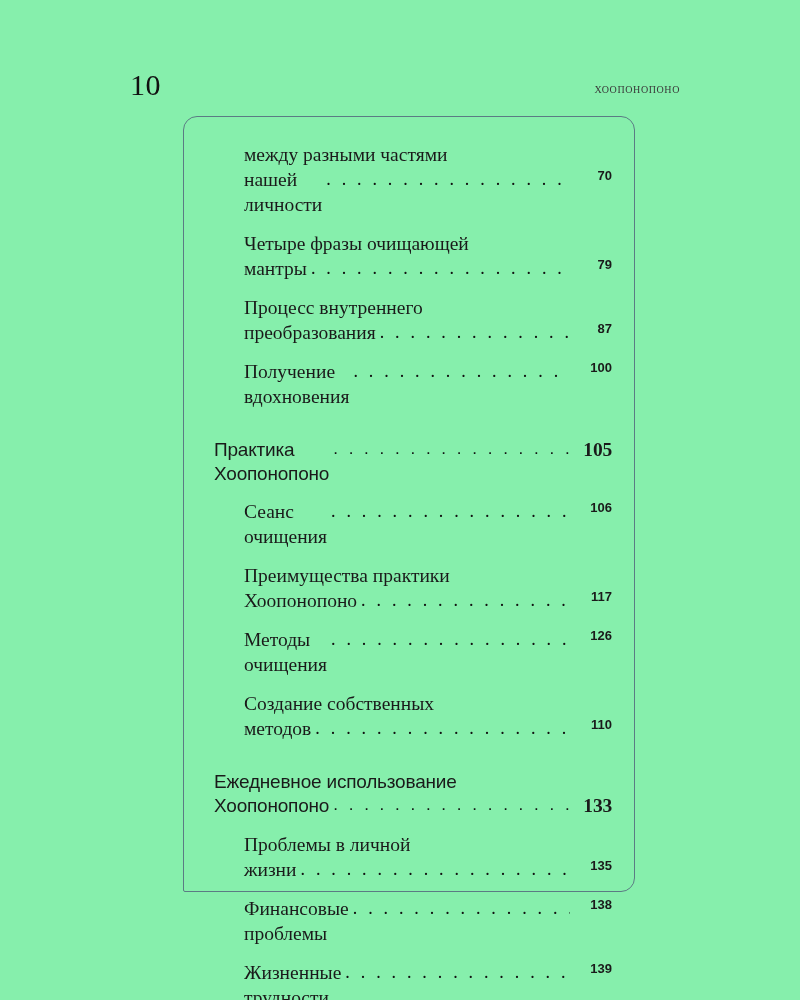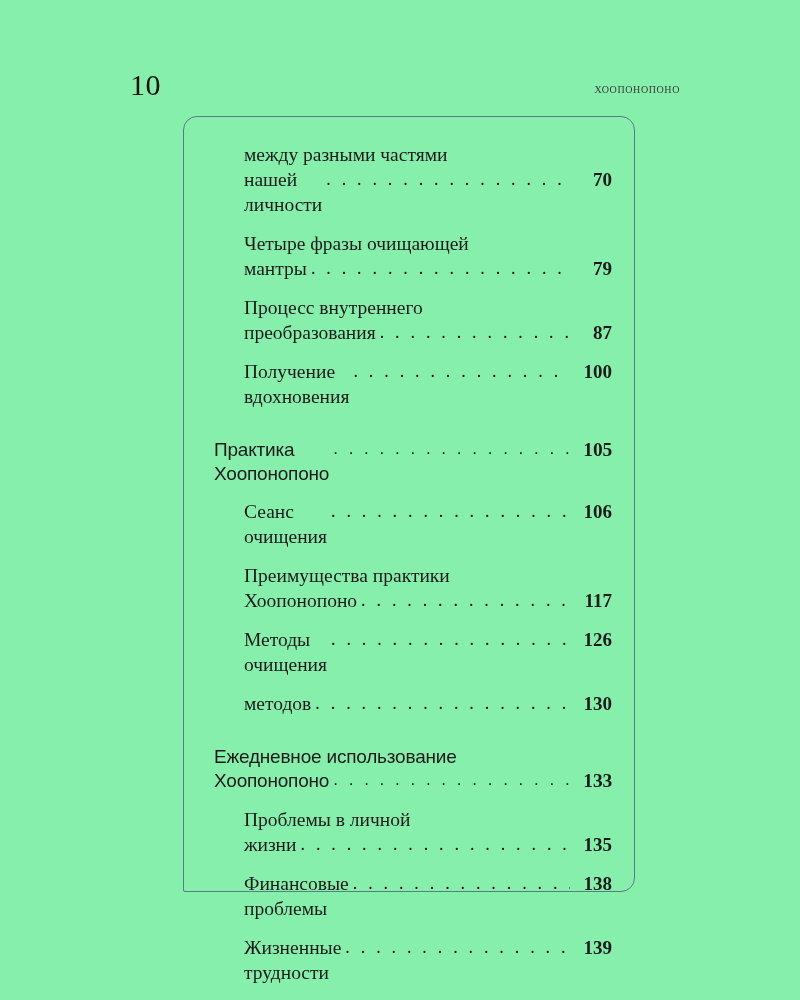--- a/index.html
+++ b/index.html
@@ -103,23 +103,23 @@
     color: #111;
     font-size: 18px;
     min-width: 12px;
   }
   .entry.level-0 .leader {
     letter-spacing: 3.0px;
     font-size: 17px;
   }
   .entry .pageno {
     flex: 0 0 auto;
-    font-family: Liberation Serif, serif;
+    font-family: Liberation Sans, sans-serif;
     font-weight: 700;
-    font-size: 19px;
+    font-size: 13px;
     text-align: right;
     min-width: 38px;
   }
   .entry.level-0 .pageno {
     font-family: "Liberation Serif", serif;
     font-weight: 700;
     font-size: 19.5px;
   }
   .entry .wrapline {
     display: block;
@@ -198,24 +198,25 @@
             </div>
           </div>
           <div class="entry level-1">
             <div class="line">
               <span class="title-part">Методы очищения</span>
               <span class="leader">. . . . . . . . . . . . . . . . . . . . . . . . . . . . . . . . . . . . . . . . . . . . . . . . . . . . . . . . . . . </span>
               <span class="pageno">126</span>
             </div>
           </div>
           <div class="entry level-1">
+            <div class="wrapline">Создание собственных</div>
             <div class="line">
               <span class="title-part">методов</span>
               <span class="leader">. . . . . . . . . . . . . . . . . . . . . . . . . . . . . . . . . . . . . . . . . . . . . . . . . . . . . . . . . . . </span>
-              <span class="pageno">130</span>
+              <span class="pageno">110</span>
             </div>
           </div>
         </div>
         <div class="group-gap"></div>
         <div class="group">
           <div class="entry level-0">
             <div class="wrapline">Ежедневное использование</div>
             <div class="line">
               <span class="title-part">Хоопонопоно</span>
               <span class="leader">. . . . . . . . . . . . . . . . . . . . . . . . . . . . . . . . . . . . . . . . . . . . . . . . . . . . . . . . . . . </span>

